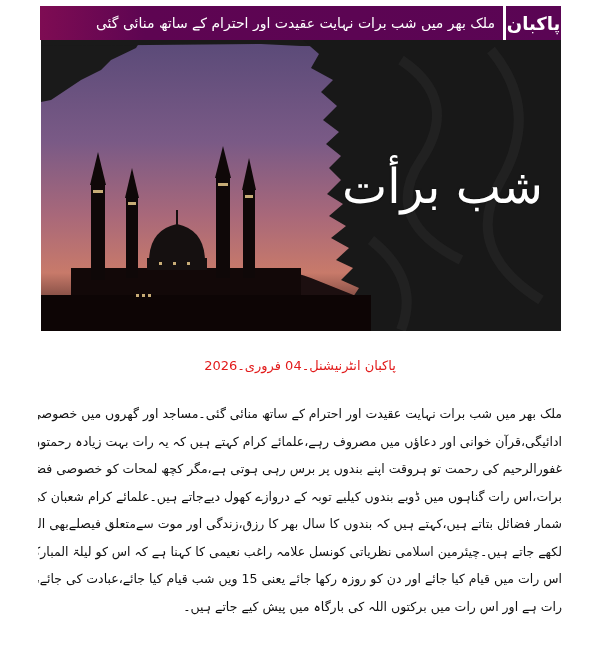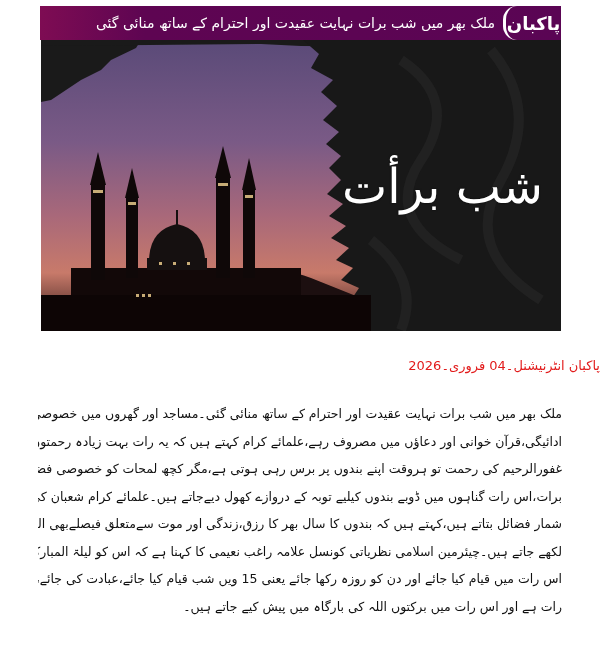--- a/index.html
+++ b/index.html
@@ -32,21 +32,20 @@
       display: flex;
       align-items: center;
       justify-content: center;
       color: #ffffff;
       font-weight: bold;
       font-size: 18px;
       font-family: "DejaVu Sans", sans-serif;
       direction: rtl;
       border-left: 3px solid #ffffff;
       box-sizing: border-box;
-      border-radius: 14px;
     }
     .headline {
       flex: 1;
       text-align: right;
       color: #ffffff;
       font-size: 14px;
       padding-right: 8px;
       direction: rtl;
       font-family: "DejaVu Sans", sans-serif;
       white-space: nowrap;
@@ -71,20 +70,21 @@
       font-family: "DejaVu Serif", serif;
       direction: rtl;
       letter-spacing: 1px;
       text-shadow: 0 0 2px rgba(0,0,0,0.6);
     }
     .dateline {
       position: absolute;
       top: 358px;
       left: 0;
       width: 600px;
+      text-align: center;
       color: #e21b1b;
       font-size: 13px;
       direction: rtl;
       font-family: "DejaVu Sans", sans-serif;
     }
     .article {
       position: absolute;
       top: 400px;
       left: 38px;
       width: 524px;

